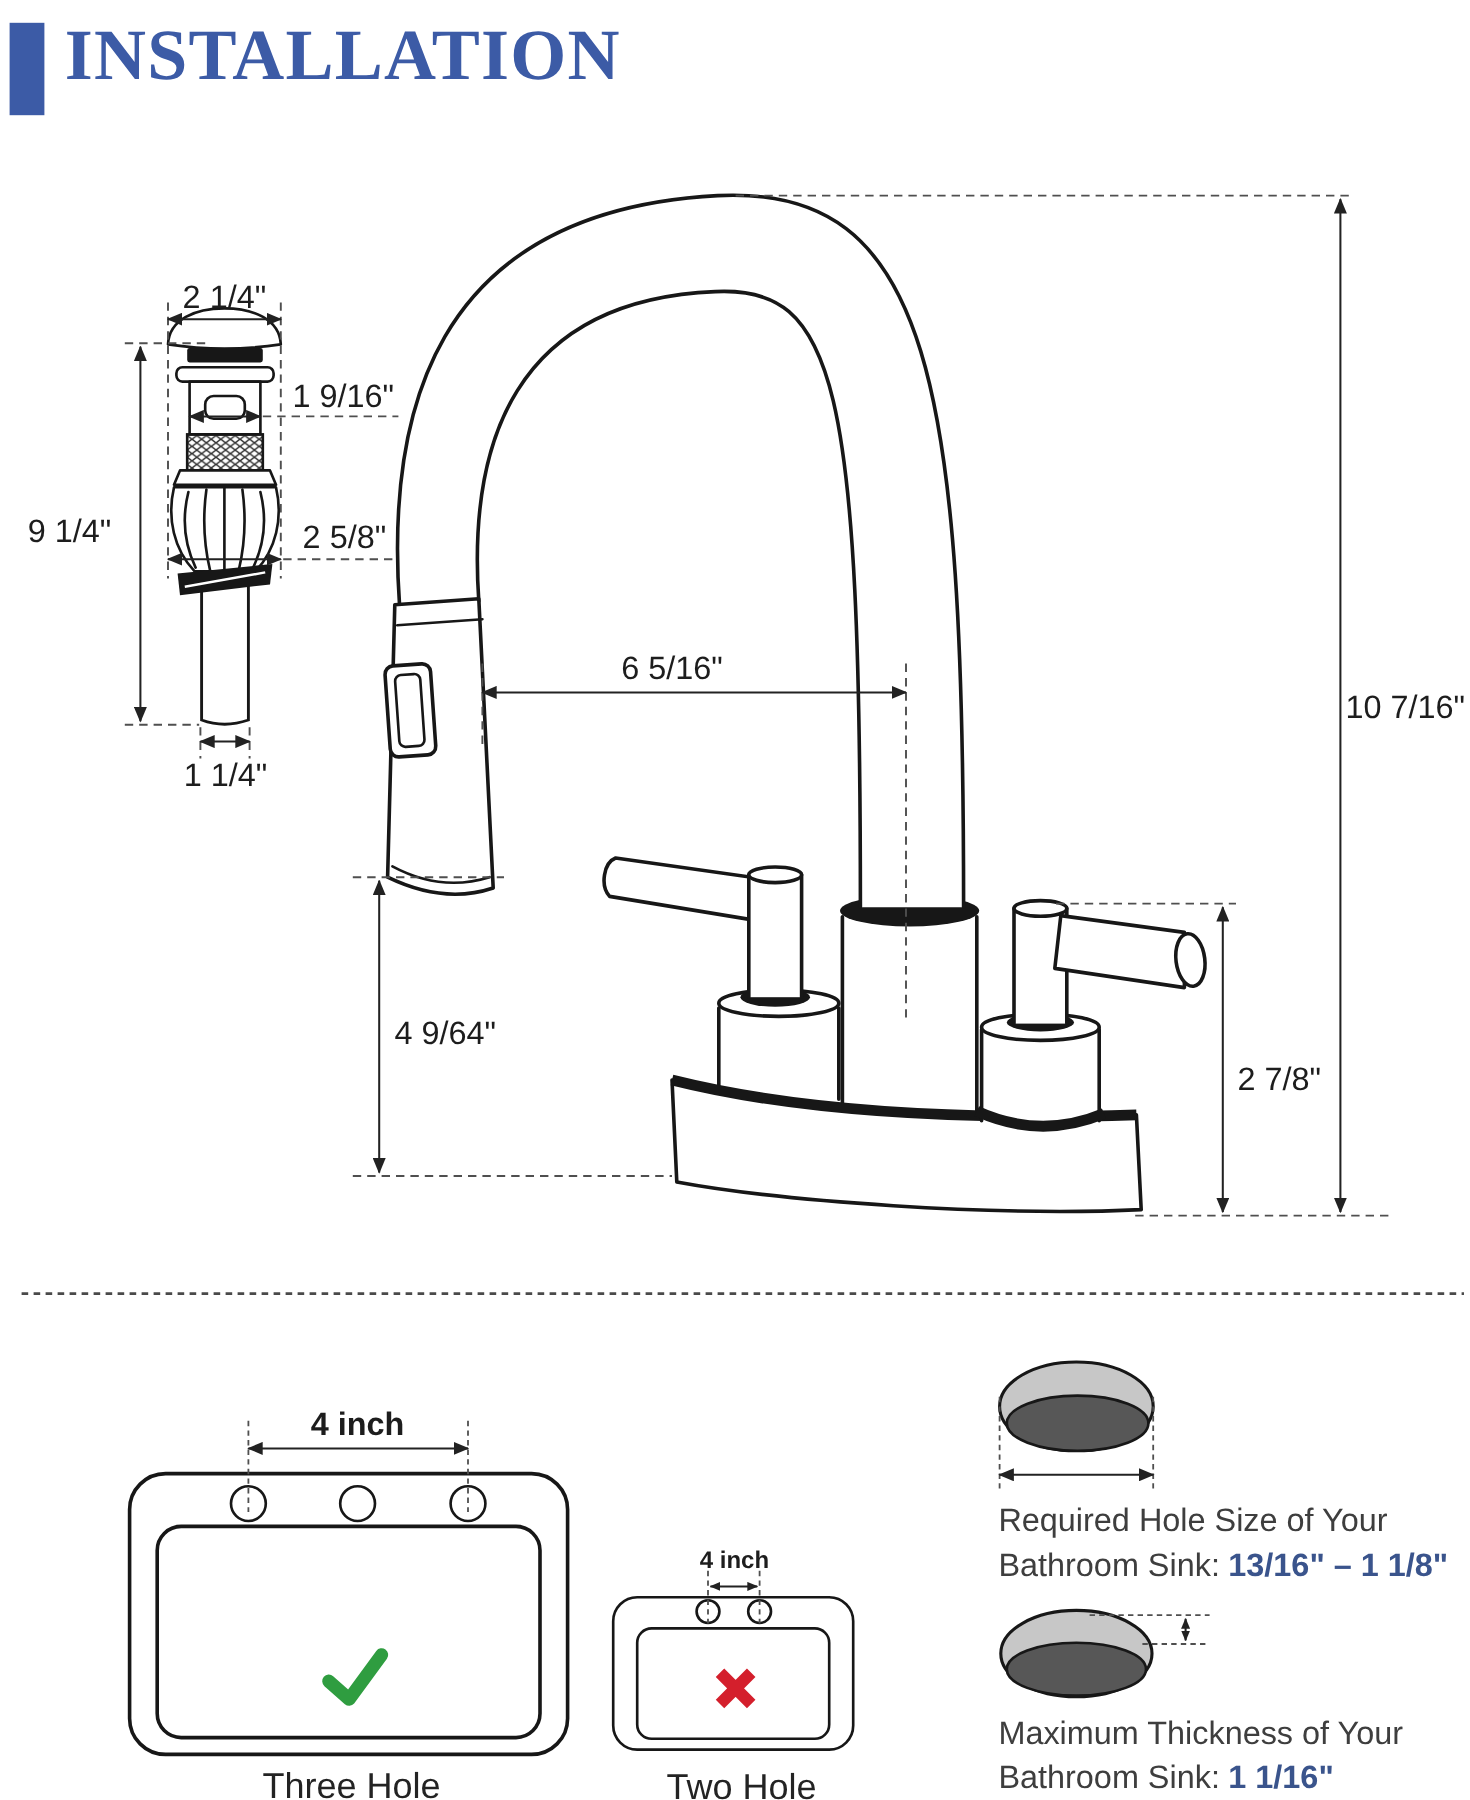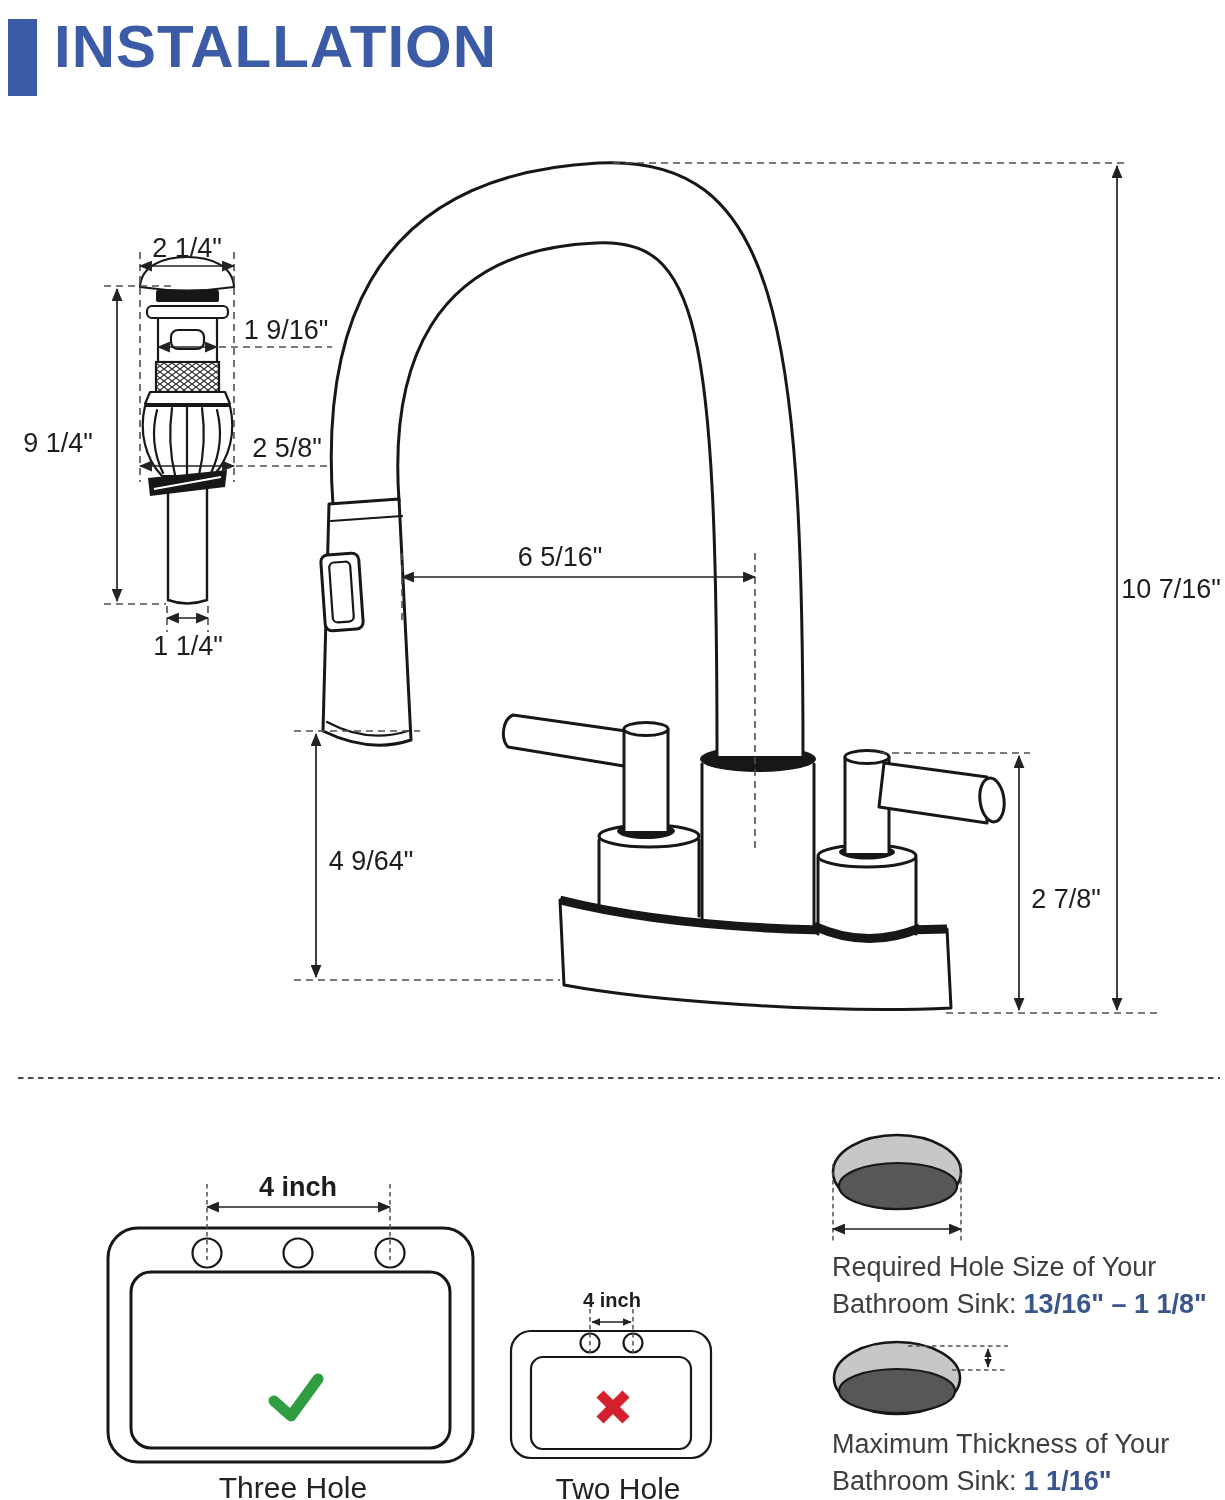--- a/index.html
+++ b/index.html
@@ -1,20 +1,20 @@
 <!DOCTYPE html>
 <html><head>
 <meta charset="utf-8">
 <style>
   html,body{margin:0;padding:0;background:#fff;}
   .canvas{position:relative;width:1225px;height:1500px;background:#ffffff;
           font-family:"Liberation Sans",sans-serif;overflow:hidden;}
   .accent-bar{position:absolute;left:8px;top:19px;width:29px;height:77px;background:#3c5ba6;}
   .page-title{position:absolute;left:54px;top:12px;margin:0;font-size:60px;font-weight:800;
-              color:#3c5ba6;letter-spacing:1px;font-family:Liberation Sans, sans-serif;}
+              color:#3c5ba6;letter-spacing:1px;font-family:Liberation Serif, serif;}
   .diagram-svg{position:absolute;left:0;top:0;}
   text{font-family:"Liberation Sans",sans-serif;}
   .ln  {fill:none;stroke:#171717;stroke-width:3;stroke-linecap:round;stroke-linejoin:round;}
   .lnf {fill:#ffffff;stroke:#171717;stroke-width:3;stroke-linejoin:round;}
   .ln2 {fill:none;stroke:#171717;stroke-width:2.2;stroke-linecap:round;stroke-linejoin:round;}
   .lnf2{fill:#ffffff;stroke:#171717;stroke-width:2.2;stroke-linejoin:round;}
   .wht {fill:#ffffff;stroke:none;}
   .blk {fill:#171717;stroke:none;}
   .dim {stroke:#222222;stroke-width:1.7;fill:none;}
   .dash{stroke:#4f4f4f;stroke-width:1.6;fill:none;stroke-dasharray:7 5;}

